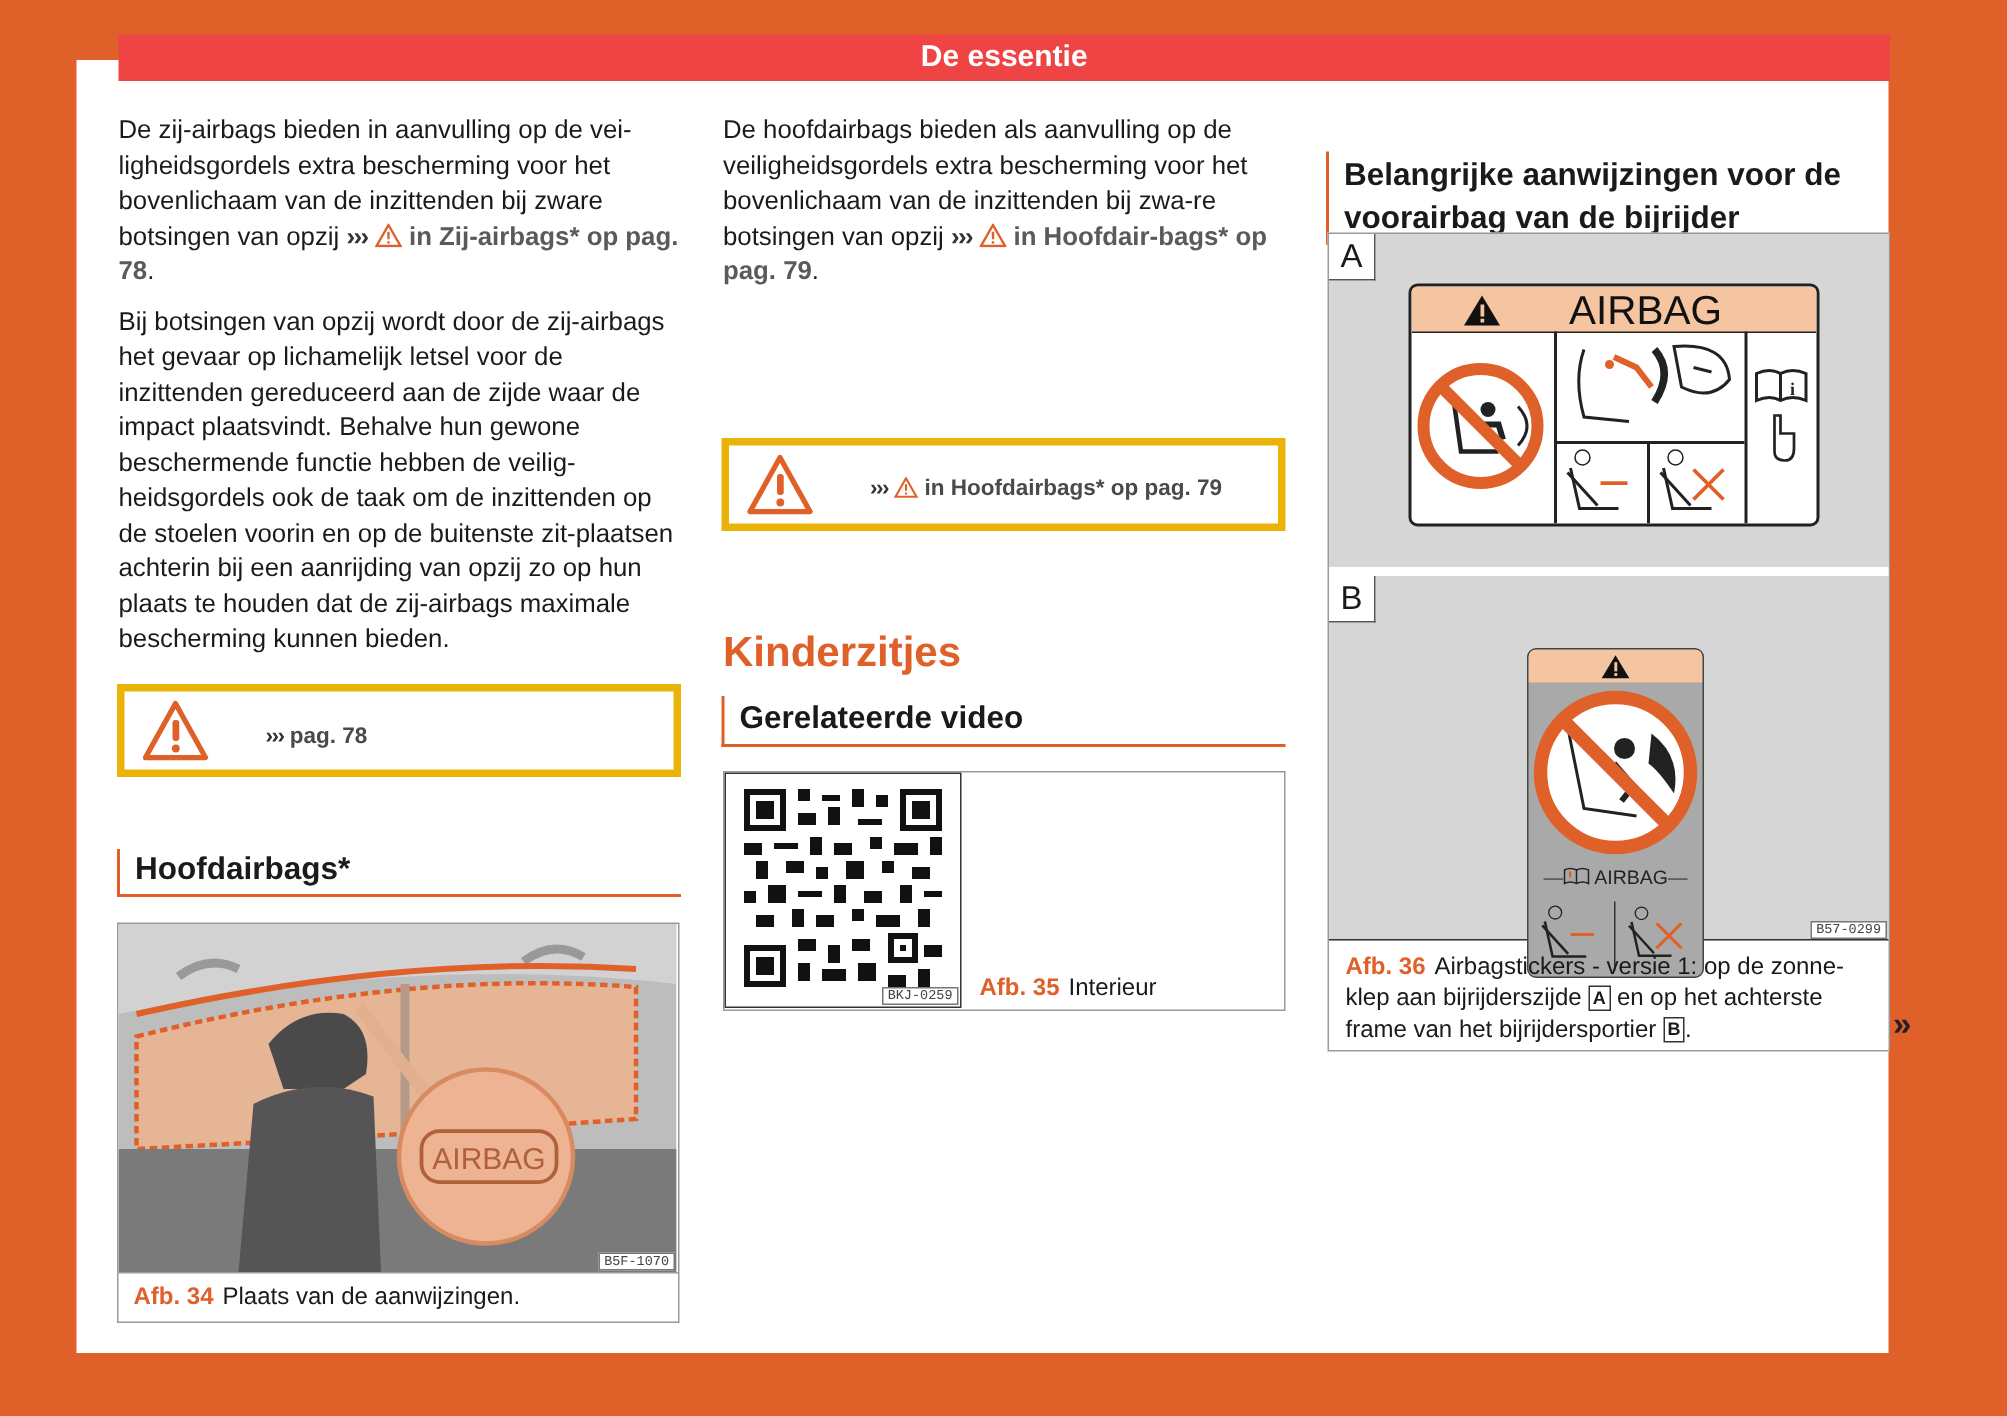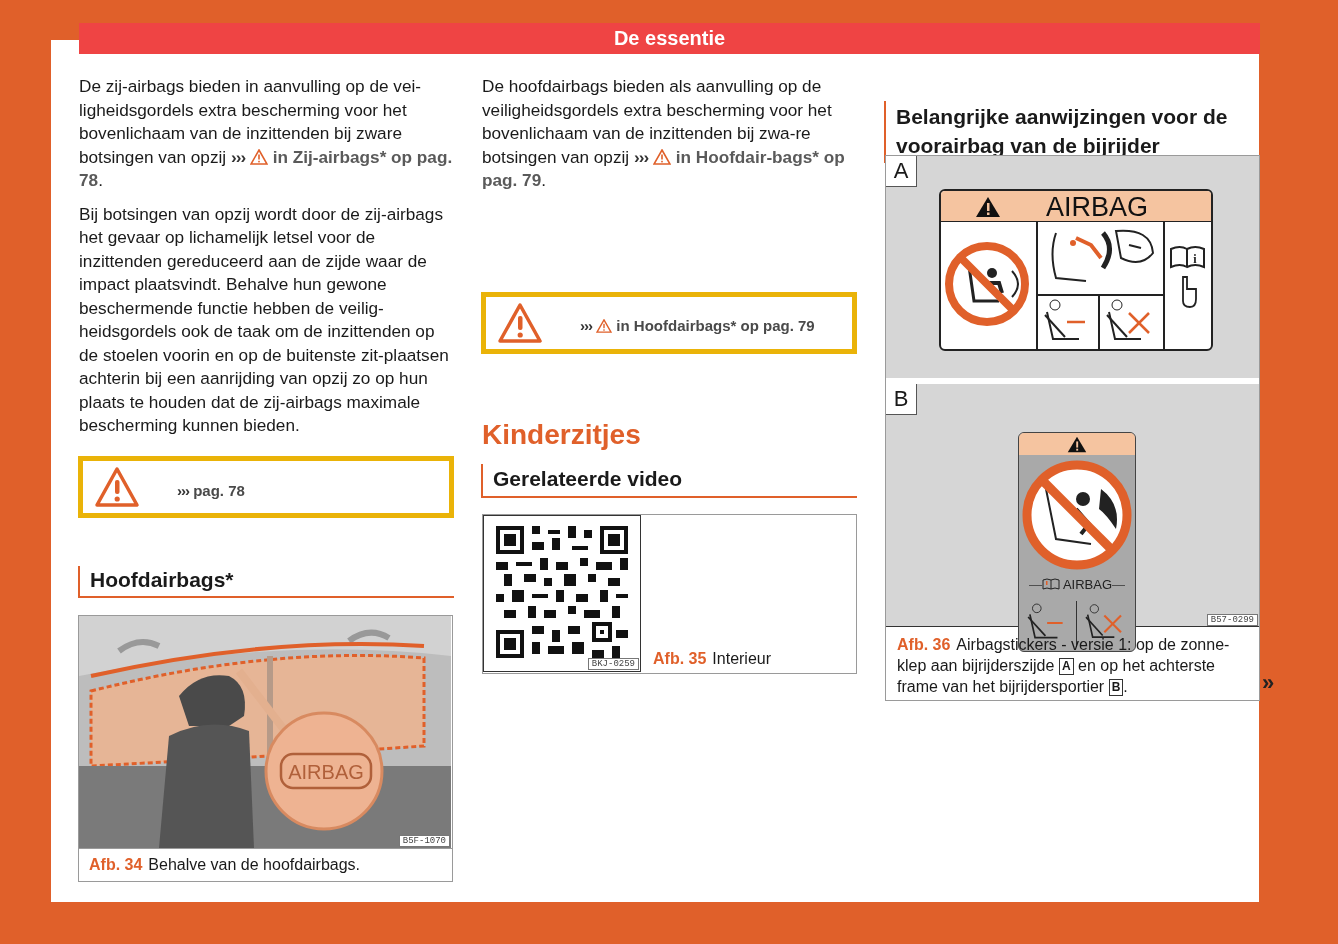--- a/index.html
+++ b/index.html
@@ -102,21 +102,21 @@
     <path d="M100 80 Q120 55 150 60 Q170 70 165 100 L150 110 L110 110 Z" fill="#4a4a4a"></path>
     <path d="M90 120 Q130 100 170 115 L175 232 L80 232 Z" fill="#555"></path>
     <rect x="188" y="40" width="6" height="110" fill="#b69a88"></rect>
     <line x1="160" y1="55" x2="210" y2="120" stroke="#e3b08f" stroke-width="8"></line>
     <circle cx="245" cy="155" r="58" fill="#eeb392" stroke="#d88a60" stroke-width="3"></circle>
     <rect x="202" y="138" width="90" height="34" rx="12" fill="none" stroke="#b0603a" stroke-width="2.5"></rect>
     <text x="247" y="163" font-size="20" text-anchor="middle" fill="#b0603a" font-family="Liberation Sans, sans-serif">AIRBAG</text>
   </svg>
   <div class="code-tag" style="right:2px; top:219px;">B5F-1070</div>
   <div class="caption" style="position:absolute; left:10px; top:240px;">
-    <span class="afb">Afb. 34</span><span>Behalve van de hoofdairbags.</span>
+    <span class="afb">Afb. 34</span><span>Plaats van de aanwijzingen.</span>
   </div>
   <div style="position:absolute;left:0;top:232px;width:100%;height:1px;background:#9a9a9a;"></div>
 </div>
 
 <div class="col col2">
   <p class="body">
     <span>De hoofdairbags bieden als aanvulling op de veiligheidsgordels extra bescherming voor het bovenlichaam van de inzittenden bij zwa-re botsingen van opzij</span>
     <span class="chev">›››</span>
     <svg class="warn-inline" width="18" height="16" viewBox="0 0 18 16">
         <path d="M9 1 L17 15 L1 15 Z" fill="none" stroke="#e0602a" stroke-width="1.6"></path>

